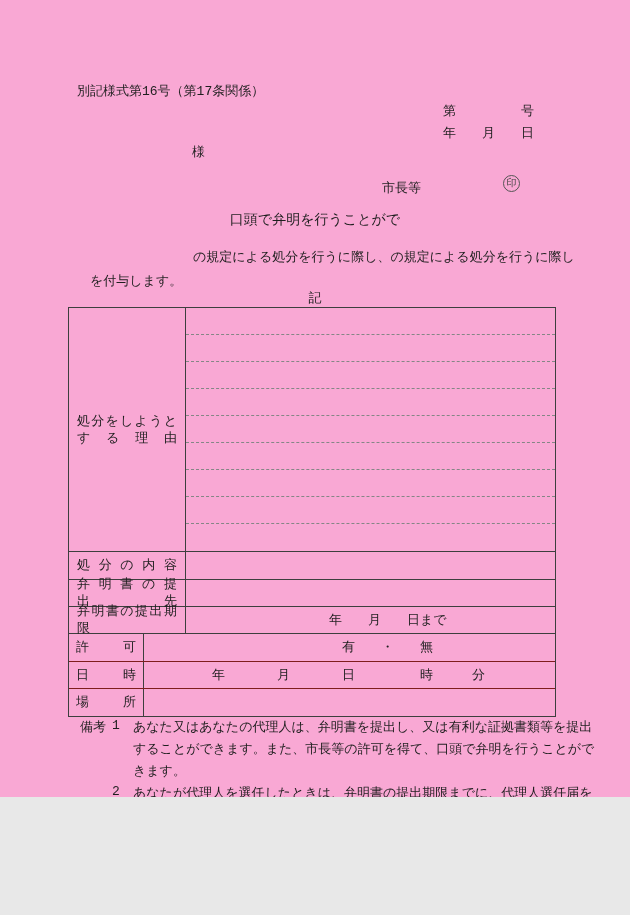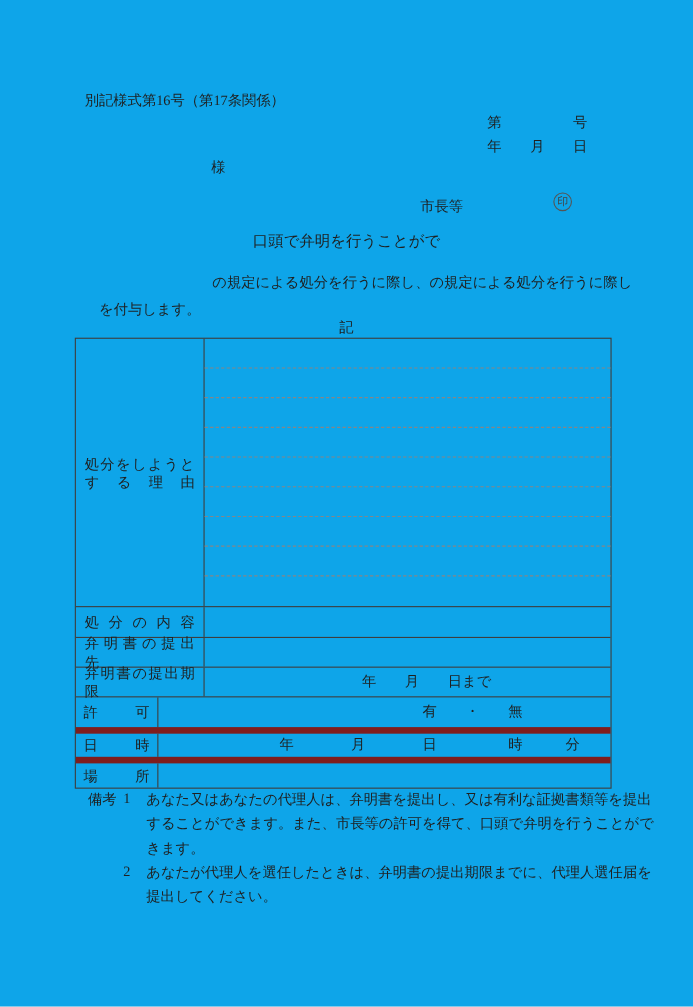--- a/index.html
+++ b/index.html
@@ -1,21 +1,21 @@
 <!DOCTYPE html>
 <html><head>
 <meta charset="utf-8">
 <style>
   html,body { margin:0; padding:0; background:#e8e8e8; }
   .page {
     position:relative;
-    width:630px; height:915px;
+    width:630px; height:797px;
     margin:0 auto;
-    background:#0ea5e9;
-    font-family:Liberation Serif, serif;
+    background:#f9a8d4;
+    font-family:Liberation Mono, monospace;
     font-size:13px;
     color:#1f1f1f;
     overflow:hidden;
   }
   .abs { position:absolute; white-space:nowrap; }
   .centered { position:absolute; left:0; width:630px; text-align:center; white-space:nowrap; }
 
   
   .seal {
     position:absolute; left:503px; top:175px;
@@ -54,22 +54,22 @@
   .stripe { height:27px; border-bottom:1px dashed #868686; }
   .stripe.last { border-bottom:none; }
   .oral-lab {
     width:42px; flex:0 0 42px;
     border-right:1px solid #3e3e3e;
     display:flex; flex-direction:column; justify-content:center;
     padding:0 4px;
   }
   .oral-lab span { display:block; line-height:17px; letter-spacing:1px; }
   .oral-right { flex:1 1 auto; display:flex; flex-direction:column; }
-  .sub-row { display:flex;gap:42px; }
-  .sub-row + .sub-row { border-top:6px solid #7f1d1d; }
+  .sub-row { display:flex; }
+  .sub-row + .sub-row { border-top:1px solid #7f1d1d; }
   .sub-lab {
     width:75px; flex:0 0 75px;
     border-right:1px solid #3e3e3e;
     display:flex; flex-direction:column; justify-content:center;
     padding:0 7px;
   }
 </style>
 </head>
 <body>
 

